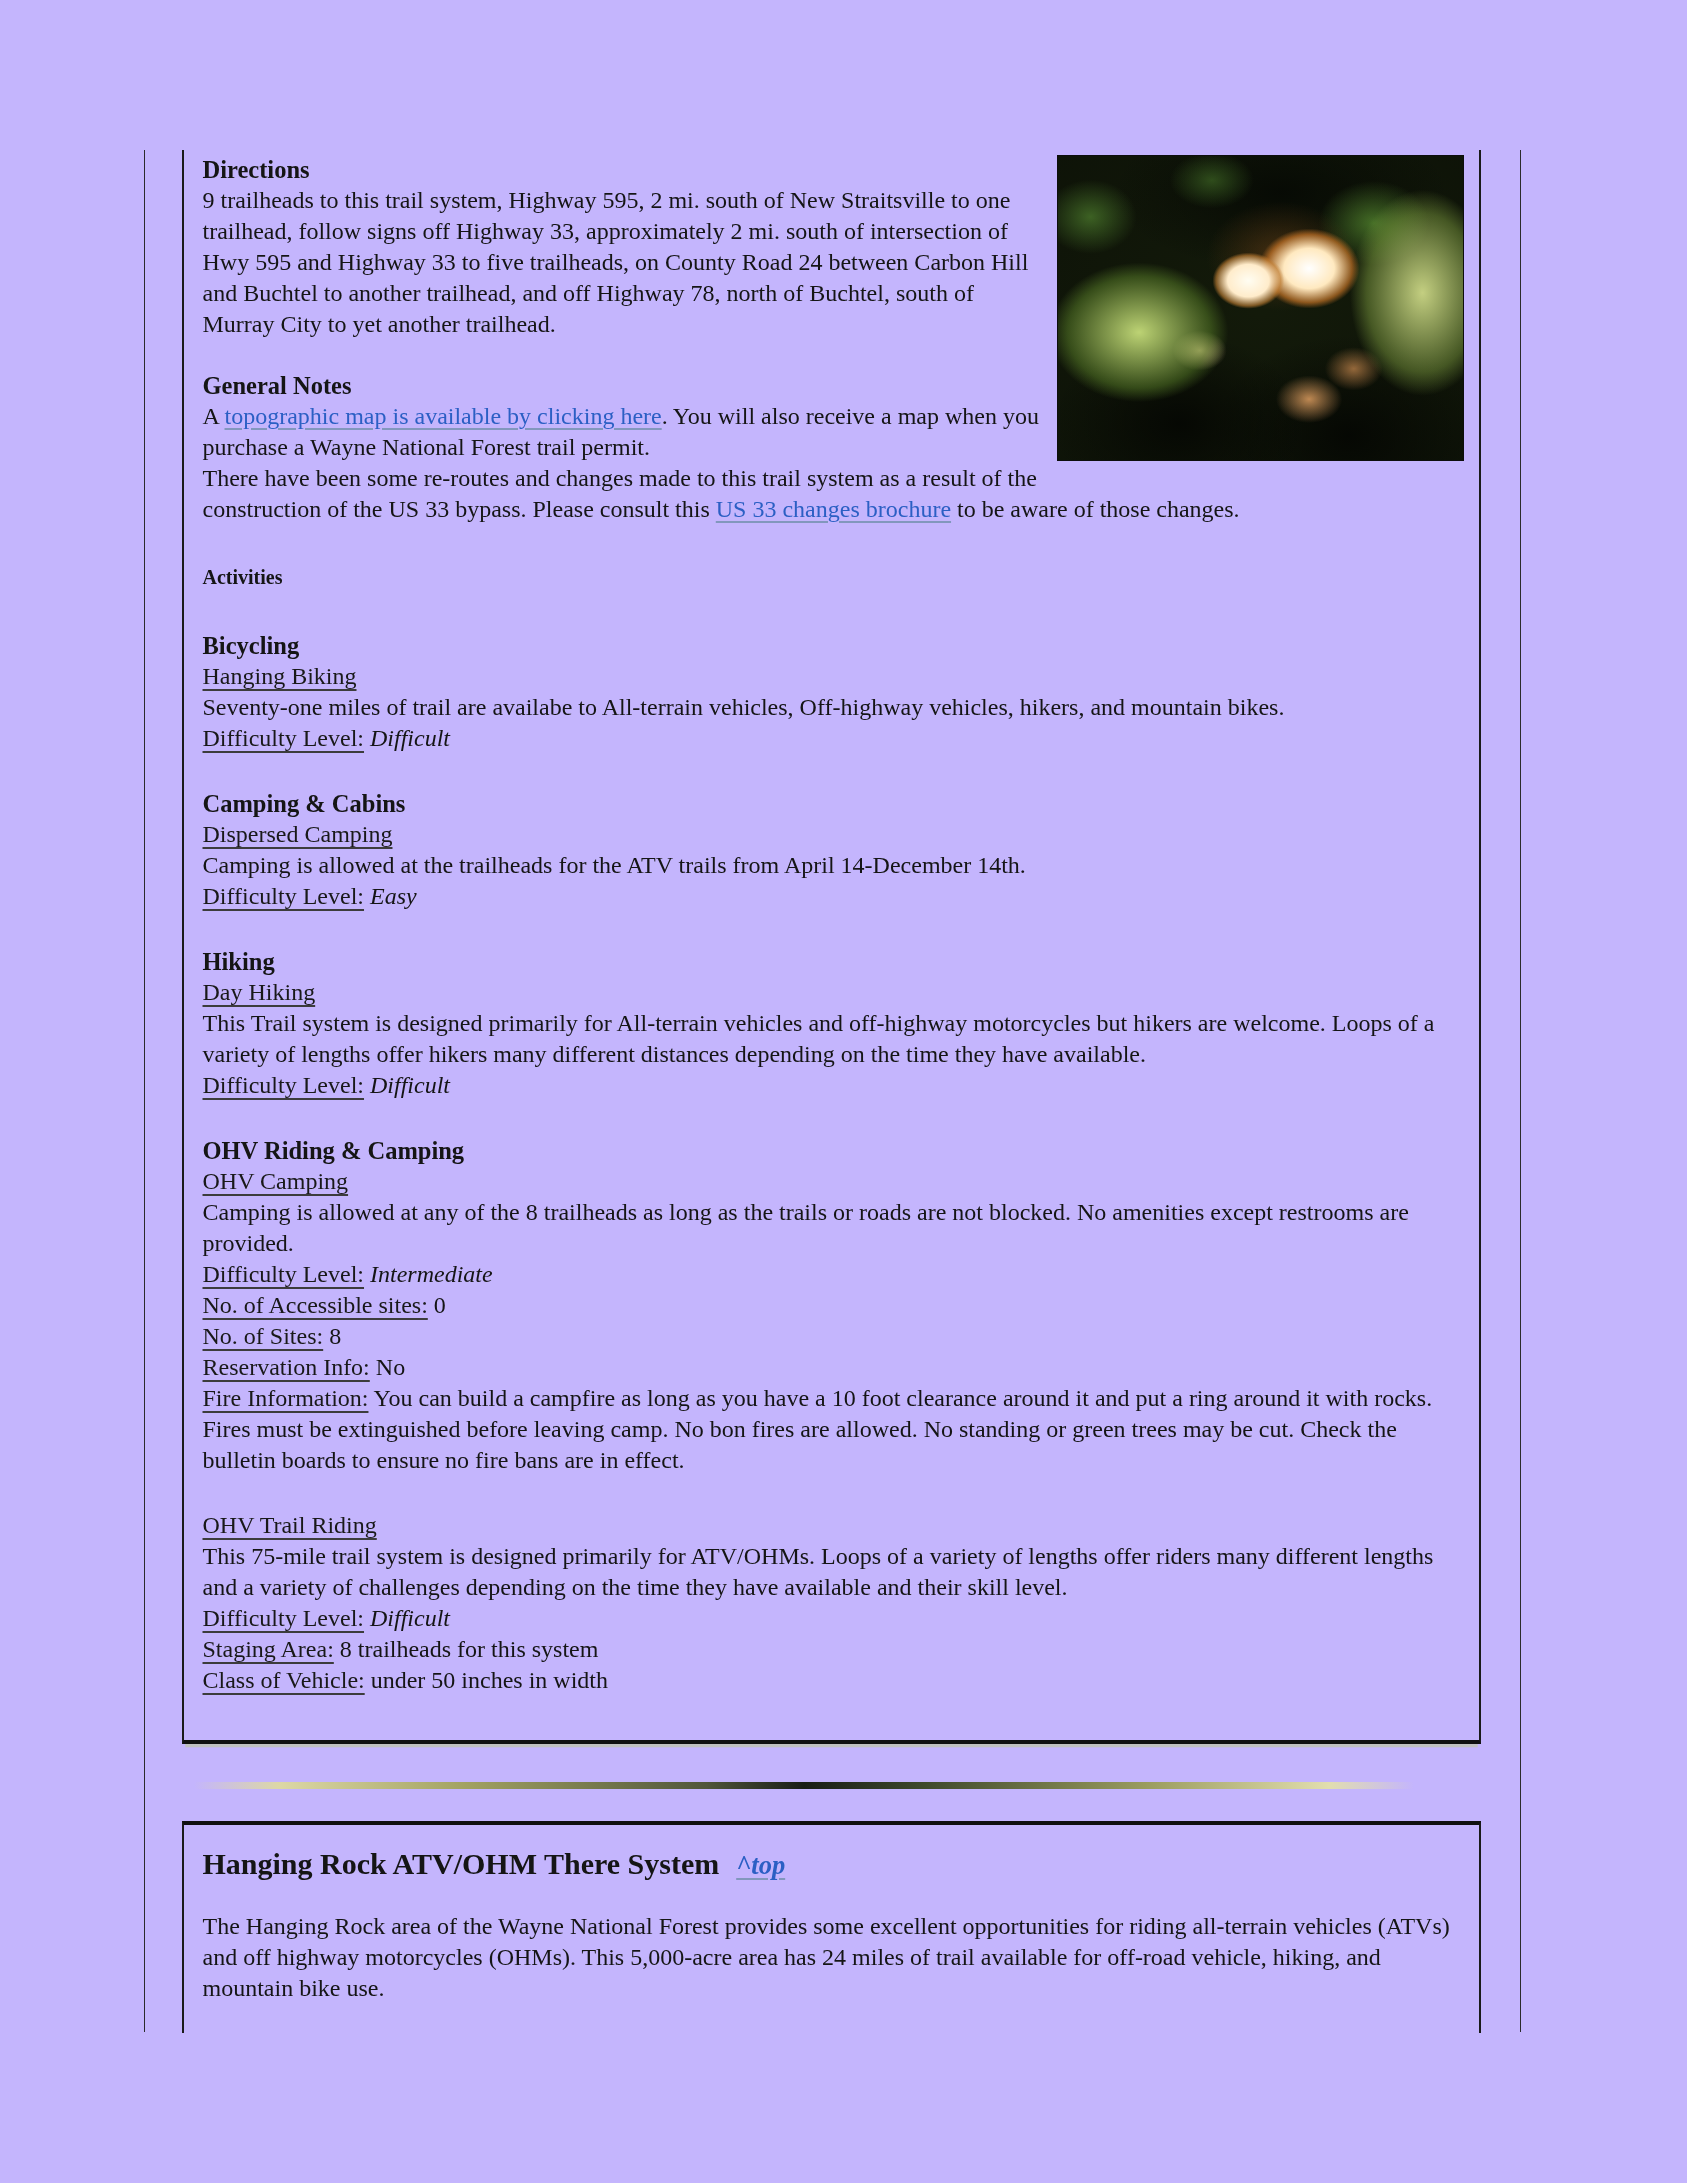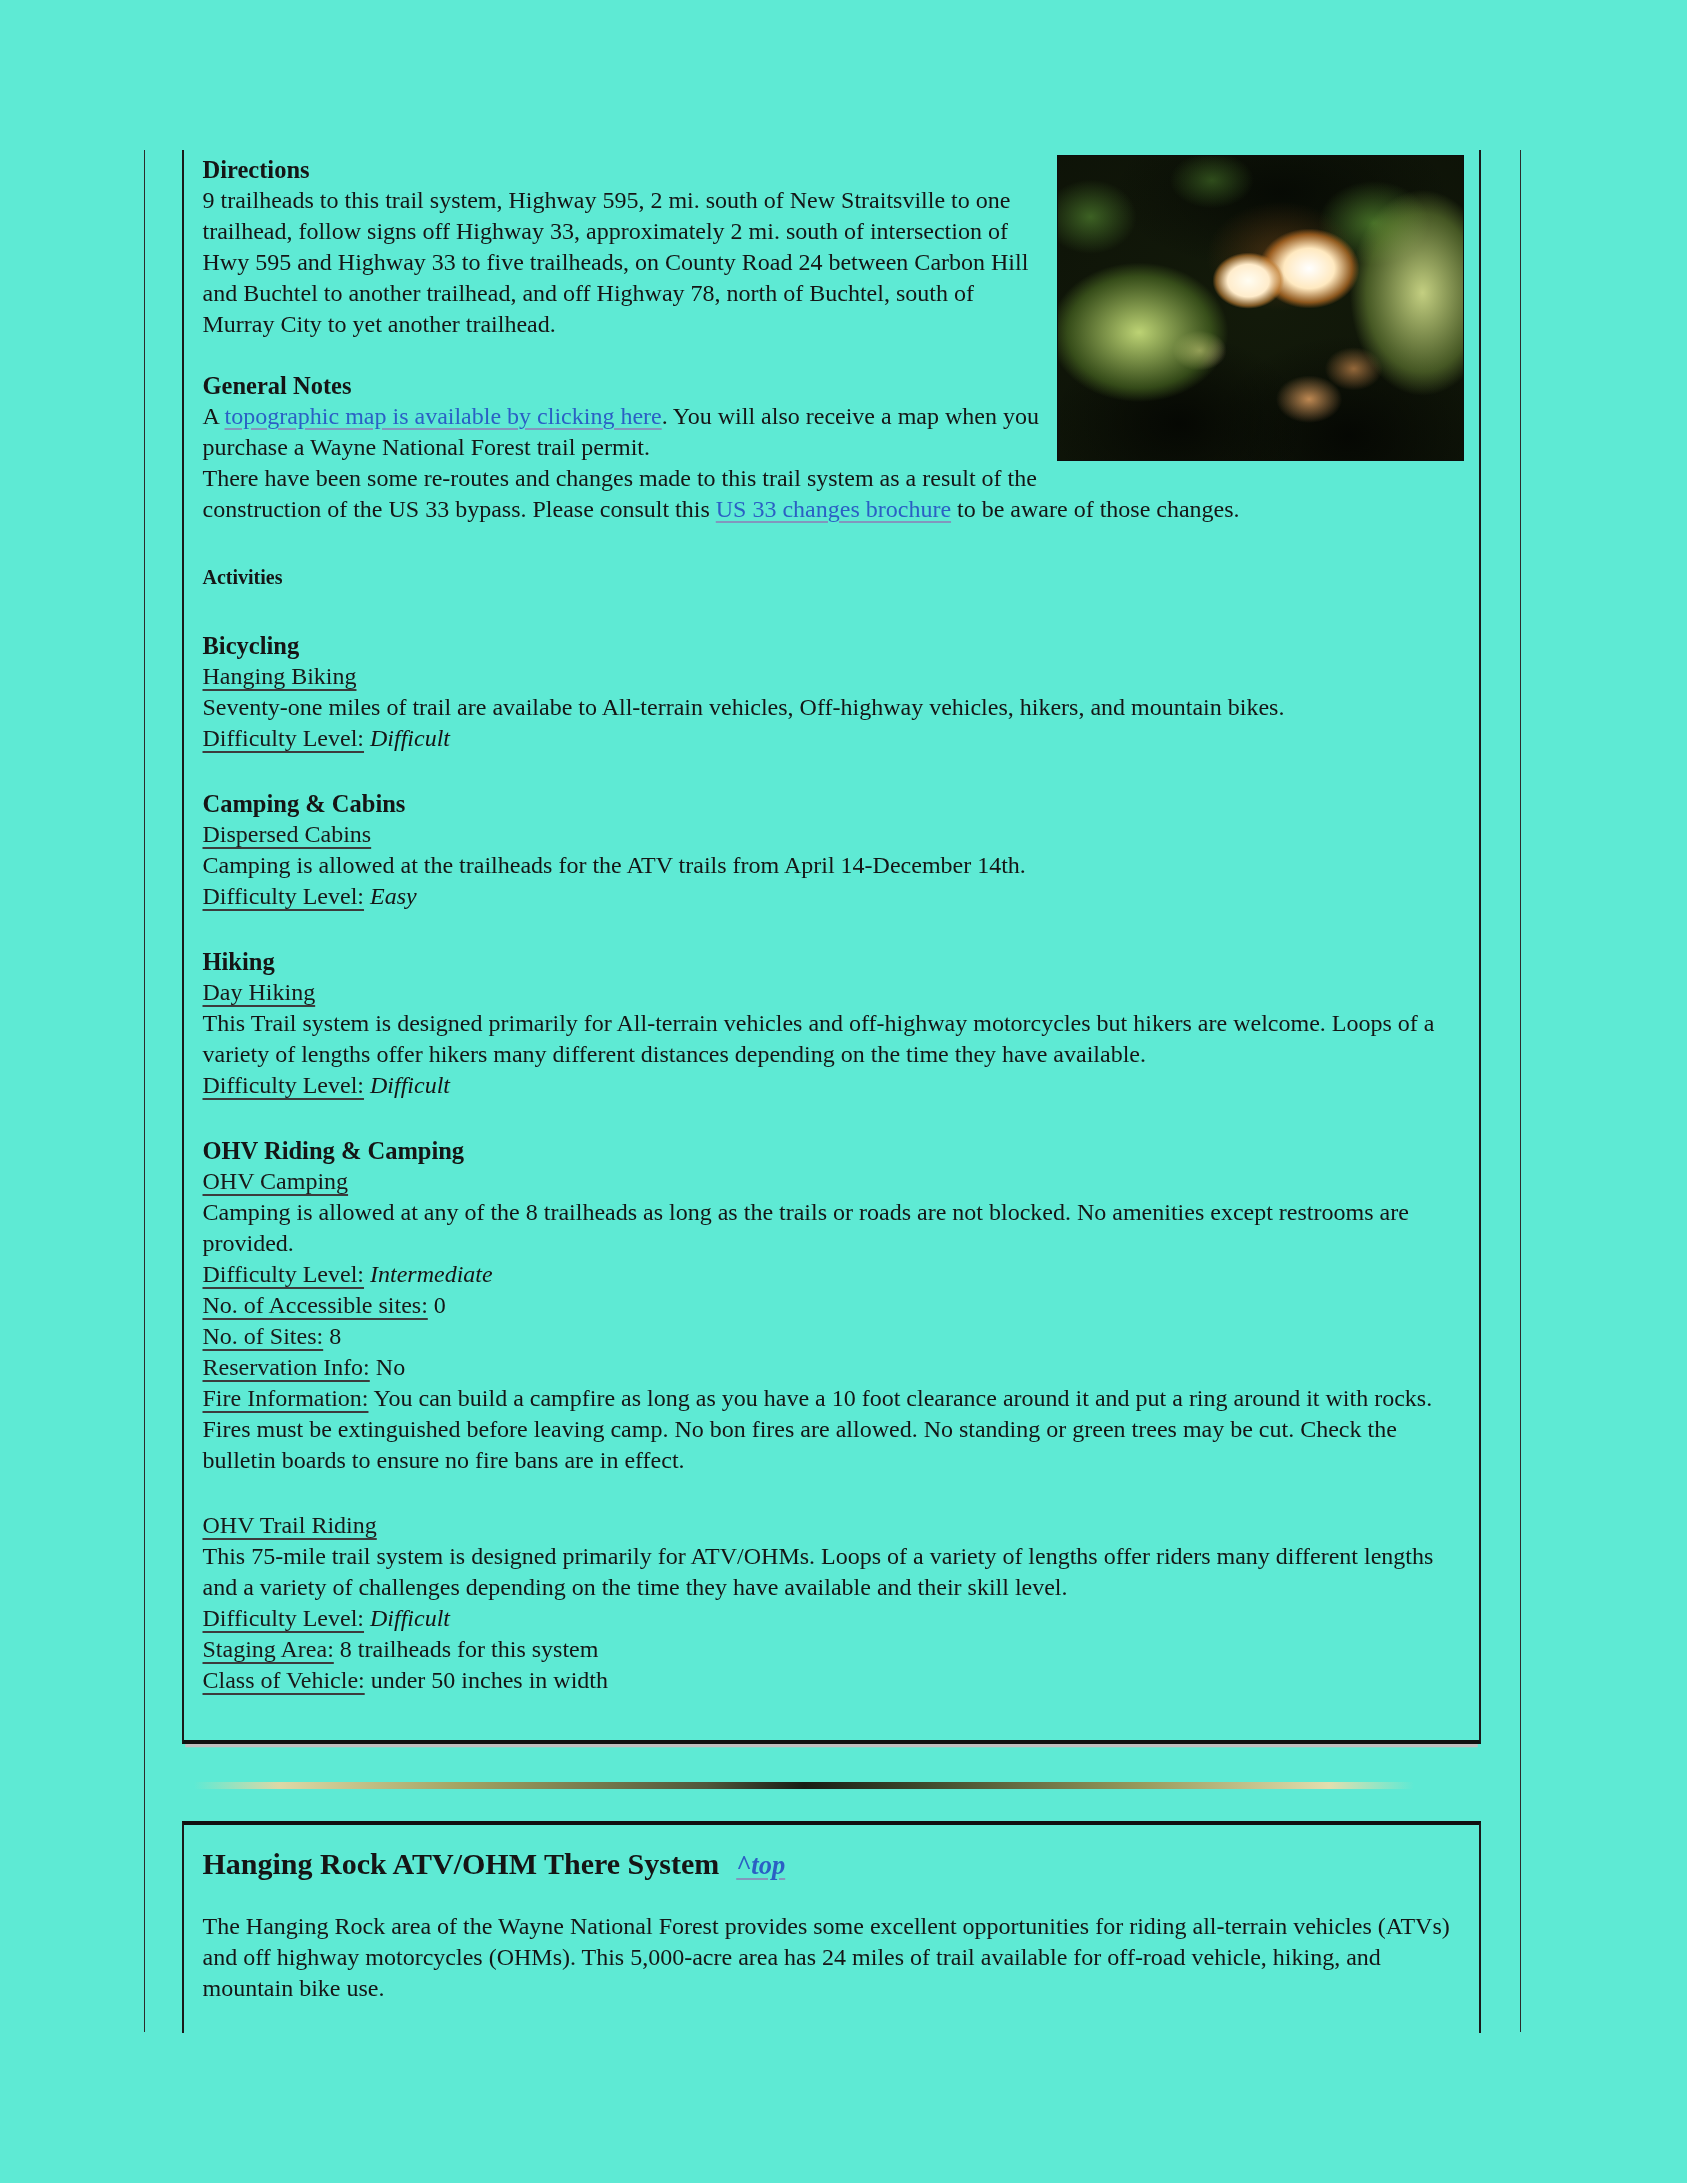--- a/index.html
+++ b/index.html
@@ -1,21 +1,21 @@
 <!DOCTYPE html>
 <html style="font-size:10.6px"><head>
 <meta charset="utf-8">
 <style>
   html,body{margin:0;padding:0;}
   body{
     width:1687px;height:2183px;background:#ffffff;
     font-family:"Liberation Serif","DejaVu Serif",serif;
     color:#151515;
   }
-  .sheet{position:relative;width:1687px;height:2183px;background:#5eead4;overflow:hidden;}
+  .sheet{position:relative;width:1687px;height:2183px;background:#c4b5fd;overflow:hidden;}
 
   
   .vline{position:absolute;top:150px;height:1882px;width:1.3px;background:#2b2b2b;}
   .vline.left{left:144px;}
   .vline.right{left:1520px;}
 
   
   .box{
     position:absolute;left:182px;width:1299px;box-sizing:border-box;
     border-left:2px solid #1a1a1a;border-right:2px solid #1a1a1a;
@@ -120,21 +120,21 @@
 
     <div class="activity">
       <div class="cat">Bicycling</div>
       <div><a class="act-link">Hanging Biking</a></div>
       <p>Seventy-one miles of trail are availabe to All-terrain vehicles, Off-highway vehicles, hikers, and mountain bikes.</p>
       <div class="field"><span class="lbl">Difficulty Level:</span> <span class="ital">Difficult</span></div>
     </div>
 
     <div class="activity">
       <div class="cat">Camping &amp; Cabins</div>
-      <div><a class="act-link">Dispersed Cabins</a></div>
+      <div><a class="act-link">Dispersed Camping</a></div>
       <p>Camping is allowed at the trailheads for the ATV trails from April 14-December 14th.</p>
       <div class="field"><span class="lbl">Difficulty Level:</span> <span class="ital">Easy</span></div>
     </div>
 
     <div class="activity">
       <div class="cat">Hiking</div>
       <div><a class="act-link">Day Hiking</a></div>
       <p>This Trail system is designed primarily for All-terrain vehicles and off-highway motorcycles but hikers are welcome. Loops of a variety of lengths offer hikers many different distances depending on the time they have available.</p>
       <div class="field"><span class="lbl">Difficulty Level:</span> <span class="ital">Difficult</span></div>
     </div>

